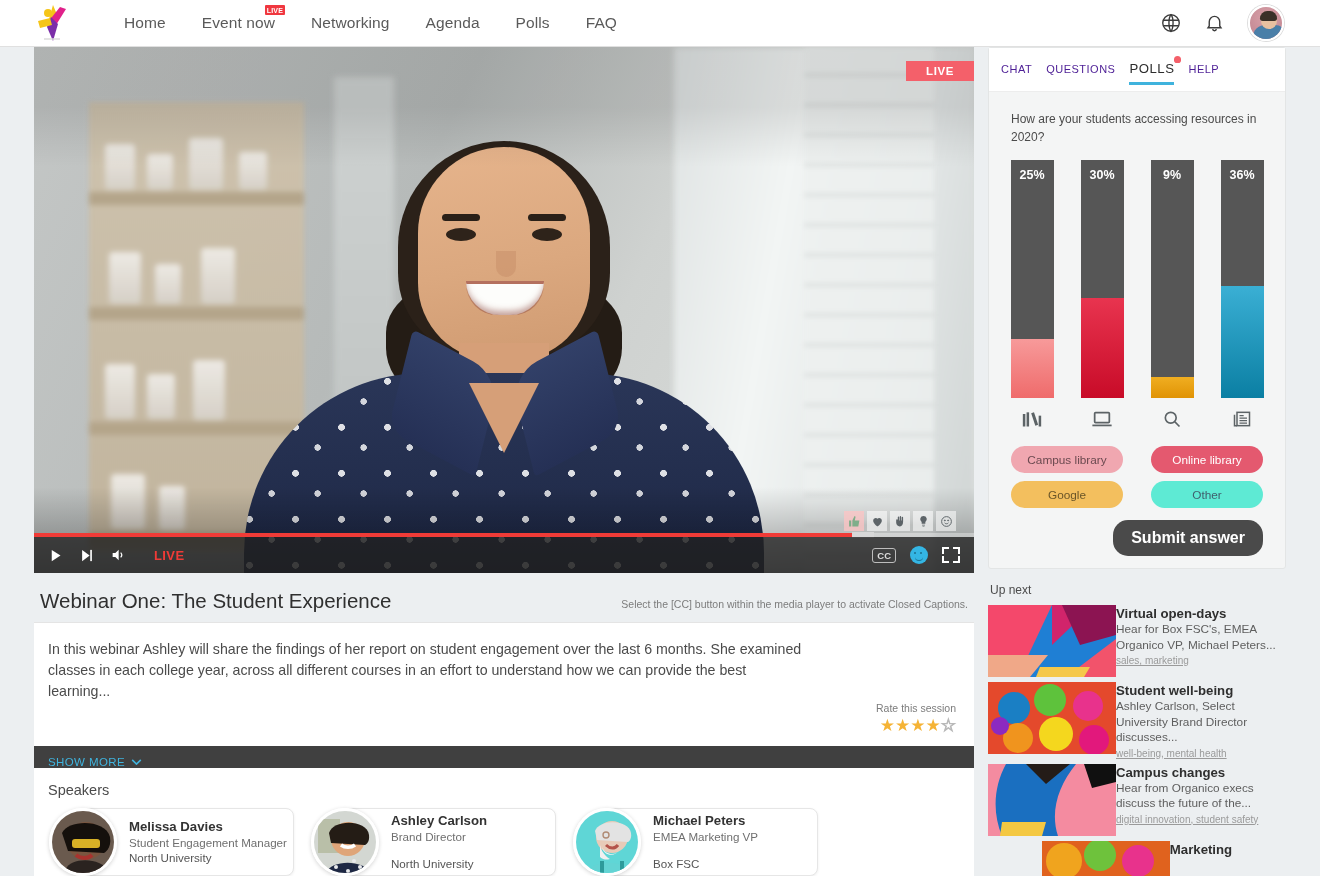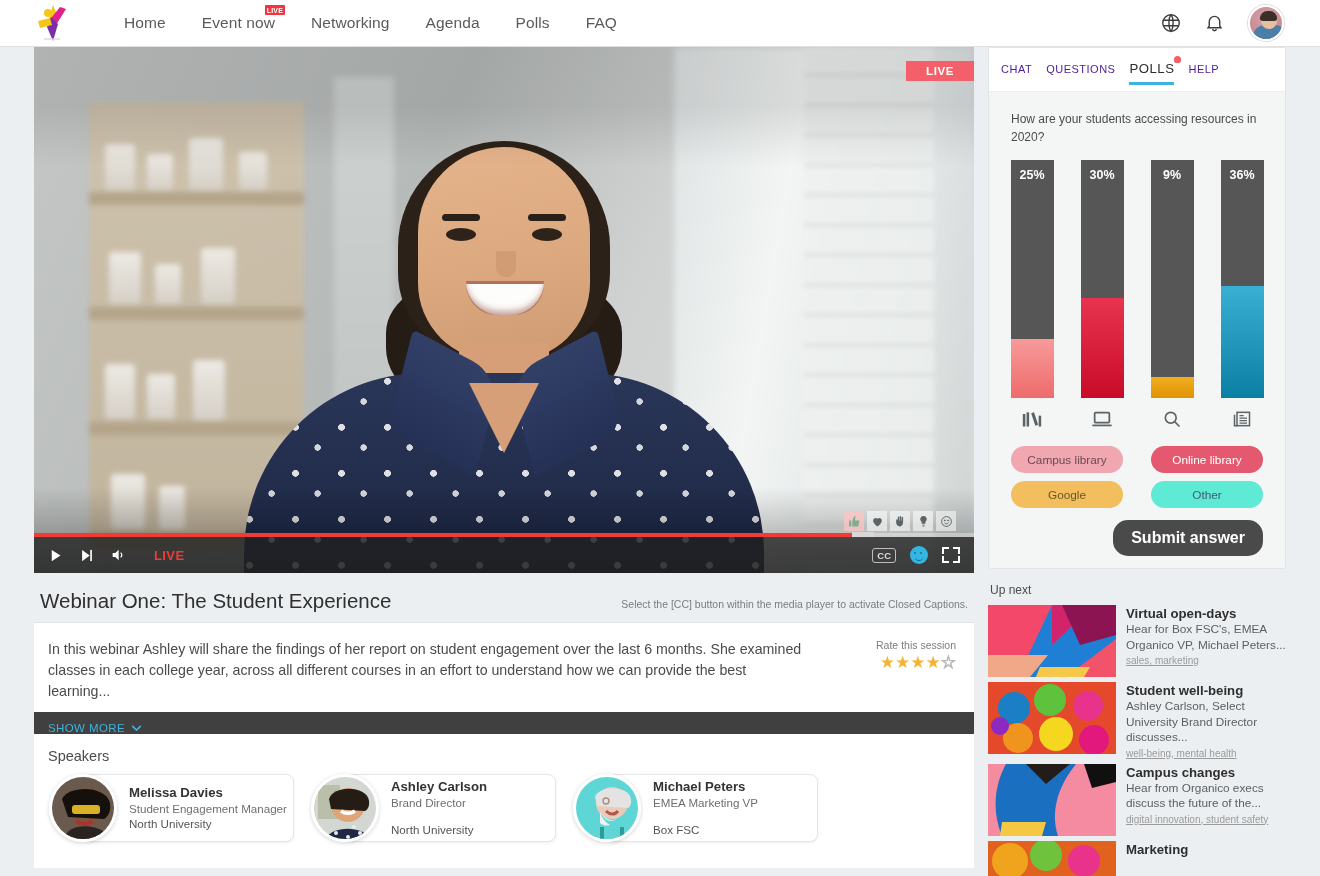--- a/index.html
+++ b/index.html
@@ -217,21 +217,21 @@
   .fs-btn span:nth-child(2){ right:0; top:0; border-left:0; border-bottom:0; }
   .fs-btn span:nth-child(3){ left:0; bottom:0; border-right:0; border-top:0; }
   .fs-btn span:nth-child(4){ right:0; bottom:0; border-left:0; border-top:0; }
 
   
   .title-row { display: flex; align-items: flex-end; padding: 16px 6px 0 6px; }
   .session-title { font-size: 20.5px; color: #2f2f2f; font-weight: normal; }
   .cc-note { margin-left: auto; font-size: 10.5px; color: #7c7c7c; padding-bottom: 3px; }
   .desc-card {
     margin-top: 9px; background: #fff; border-top: 1px solid #e4e4e4;
-    padding: 16px 14px 10px 14px; display: flex;
+    padding: 16px 14px 10px 14px; display: flex; flex-direction: column;
   }
   .desc-text { font-size: 14.2px; color: #4b4b4b; line-height: 21px; width: 760px; }
   .rate-box { margin-left: auto; text-align: right; padding-right: 4px; }
   .rate-label { font-size: 10.5px; color: #7c7c7c; }
   .stars { font-size: 17px; letter-spacing: 0px; color: #f5b335; margin-top: 1px; }
   .stars .off { color: #fff; text-shadow: 0 0 0 #999; -webkit-text-stroke: 1px #b9b9b9; }
   .show-more {
     color: #3fb3dd; font-size: 11.5px; letter-spacing: .4px;
     padding: 10px 0 0 14px; background: #404040; cursor: pointer;
     display: flex; align-items: center; gap: 6px;
@@ -305,21 +305,21 @@
     display: flex; align-items: center; justify-content: center;
     font-size: 11.8px; cursor: pointer;
   }
   .submit-wrap { display: flex; justify-content: flex-end; padding: 12px 22px 0 0; }
   .submit {
     background: #4a4a4a; color: #fff; font-size: 16px; font-weight: bold;
     border: none; border-radius: 15px; padding: 9px 18px; cursor: pointer;
   }
 
   .upnext-h { font-size: 12px; color: #4b4b4b; margin: 14px 0 8px 2px; }
-  .un-item { display: flex; gap: 10px; margin-bottom: 5px; cursor: pointer; }
+  .un-item { display: flex; margin-bottom: 5px; cursor: pointer; justify-content: center; }
   .un-thumb { width: 128px; height: 72px; flex: 0 0 128px; overflow: hidden; }
   .un-title { font-size: 13.2px; color: #2f2f2f; font-weight: bold; line-height: 17px; }
   .un-sub { font-size: 11.8px; color: #5e5e5e; line-height: 15.5px; }
   .un-tags { font-size: 10px; color: #9a9a9a; margin-top: 2px; text-decoration: underline; }
 </style>
 </head>
 <body>
 
 <div class="header">
   <div class="logo">

